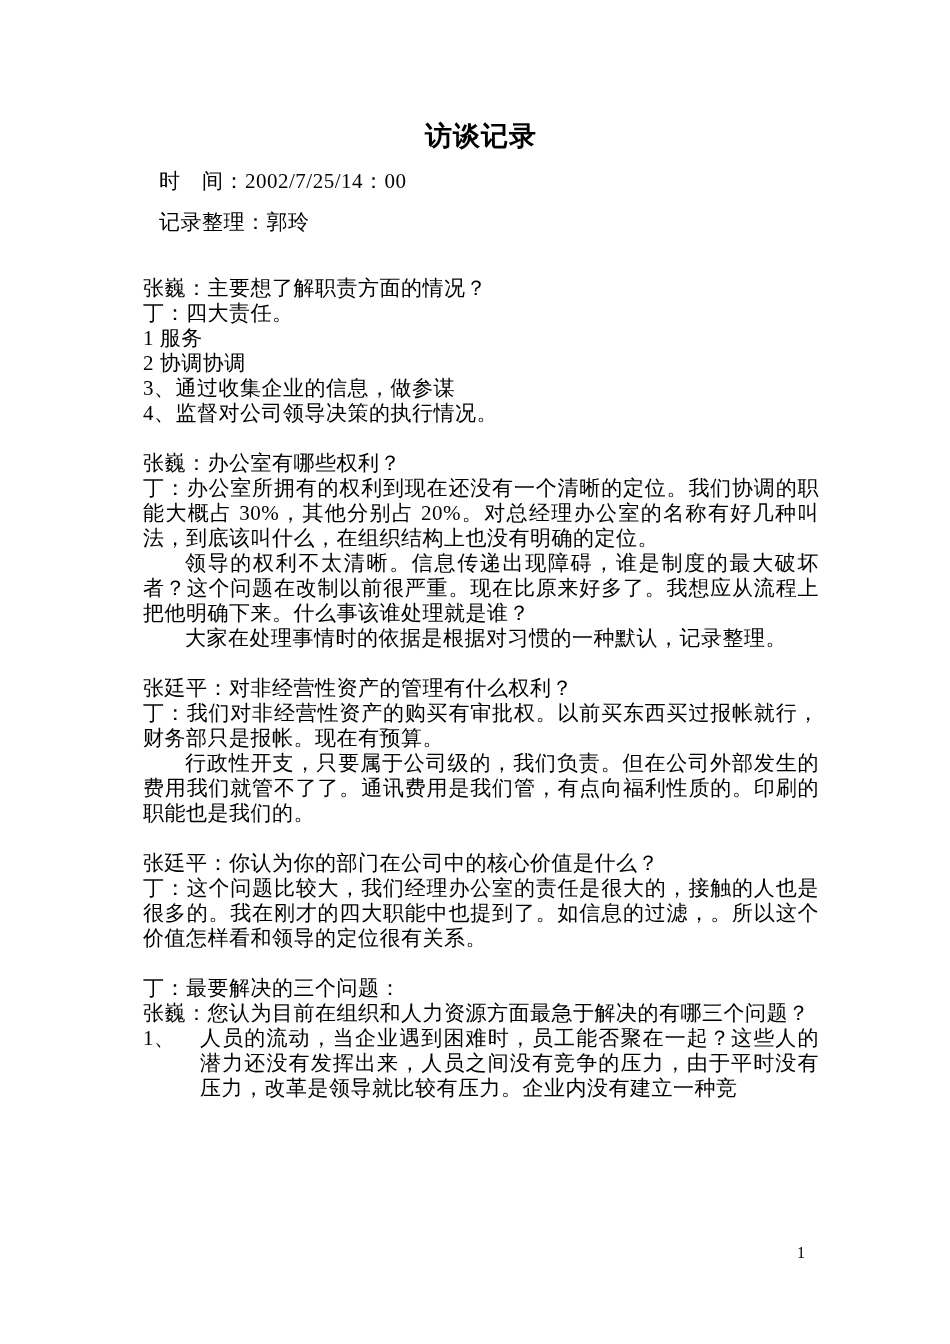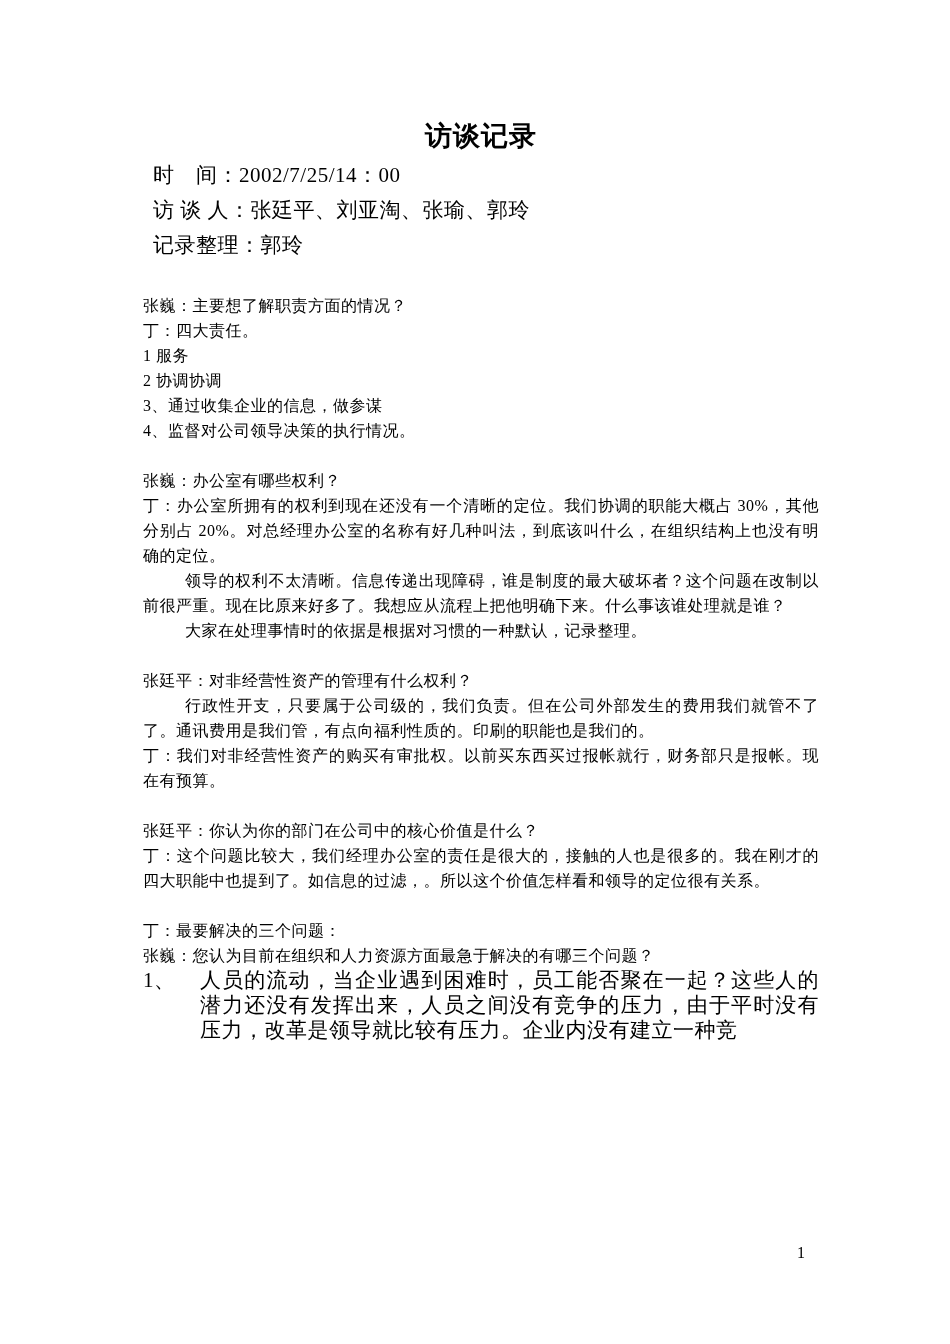--- a/index.html
+++ b/index.html
@@ -27,25 +27,25 @@
     font-weight: bold;
     font-size: 27px;
     line-height: 33px;
     letter-spacing: 1px;
     margin: 0;
   }
   .meta-line {
     font-size: 21px;
     line-height: 25px;
     letter-spacing: 0.5px;
-    margin: 10px;
+    margin: 16px;
     white-space: pre-wrap;
   }
   .p {
-    font-size: 16px;
+    font-size: 21px;
     line-height: 25px;
     letter-spacing: 0.5px;
     margin: 0;
     text-align: justify;
     text-justify: inter-ideograph;
     white-space: pre-wrap;
   }
   .indent {
     text-indent: 42px;
   }
@@ -78,21 +78,20 @@
 </head>
 <body>
 
 <div class="page">
   <div class="content">
 
     <div class="doc-title">访谈记录</div>
 
     <div>
       <p class="meta-line">时　间：2002/7/25/14：00</p>
-      <p class="meta-line">访 谈 人：张廷平、刘亚淘、张瑜、郭玲</p>
       <p class="meta-line">记录整理：郭玲</p>
     </div>
 
     <div class="spacer"></div>
 
     <div>
       <p class="p">张巍：主要想了解职责方面的情况？</p>
       <p class="p">丁：四大责任。</p>
       <p class="p">1 服务</p>
       <p class="p">2 协调协调</p>
@@ -106,22 +105,22 @@
       <p class="p">张巍：办公室有哪些权利？</p>
       <p class="p">丁：办公室所拥有的权利到现在还没有一个清晰的定位。我们协调的职能大概占 30%，其他分别占 20%。对总经理办公室的名称有好几种叫法，到底该叫什么，在组织结构上也没有明确的定位。</p>
       <p class="p indent">领导的权利不太清晰。信息传递出现障碍，谁是制度的最大破坏者？这个问题在改制以前很严重。现在比原来好多了。我想应从流程上把他明确下来。什么事该谁处理就是谁？</p>
       <p class="p indent">大家在处理事情时的依据是根据对习惯的一种默认，记录整理。</p>
     </div>
 
     <div class="spacer"></div>
 
     <div>
       <p class="p">张廷平：对非经营性资产的管理有什么权利？</p>
+      <p class="p">丁：我们对非经营性资产的购买有审批权。以前买东西买过报帐就行，财务部只是报帐。现在有预算。</p>
       <p class="p indent">行政性开支，只要属于公司级的，我们负责。但在公司外部发生的费用我们就管不了了。通讯费用是我们管，有点向福利性质的。印刷的职能也是我们的。</p>
-      <p class="p">丁：我们对非经营性资产的购买有审批权。以前买东西买过报帐就行，财务部只是报帐。现在有预算。</p>
     </div>
 
     <div class="spacer"></div>
 
     <div>
       <p class="p">张廷平：你认为你的部门在公司中的核心价值是什么？</p>
       <p class="p">丁：这个问题比较大，我们经理办公室的责任是很大的，接触的人也是很多的。我在刚才的四大职能中也提到了。如信息的过滤，。所以这个价值怎样看和领导的定位很有关系。</p>
     </div>
 
     <div class="spacer"></div>

